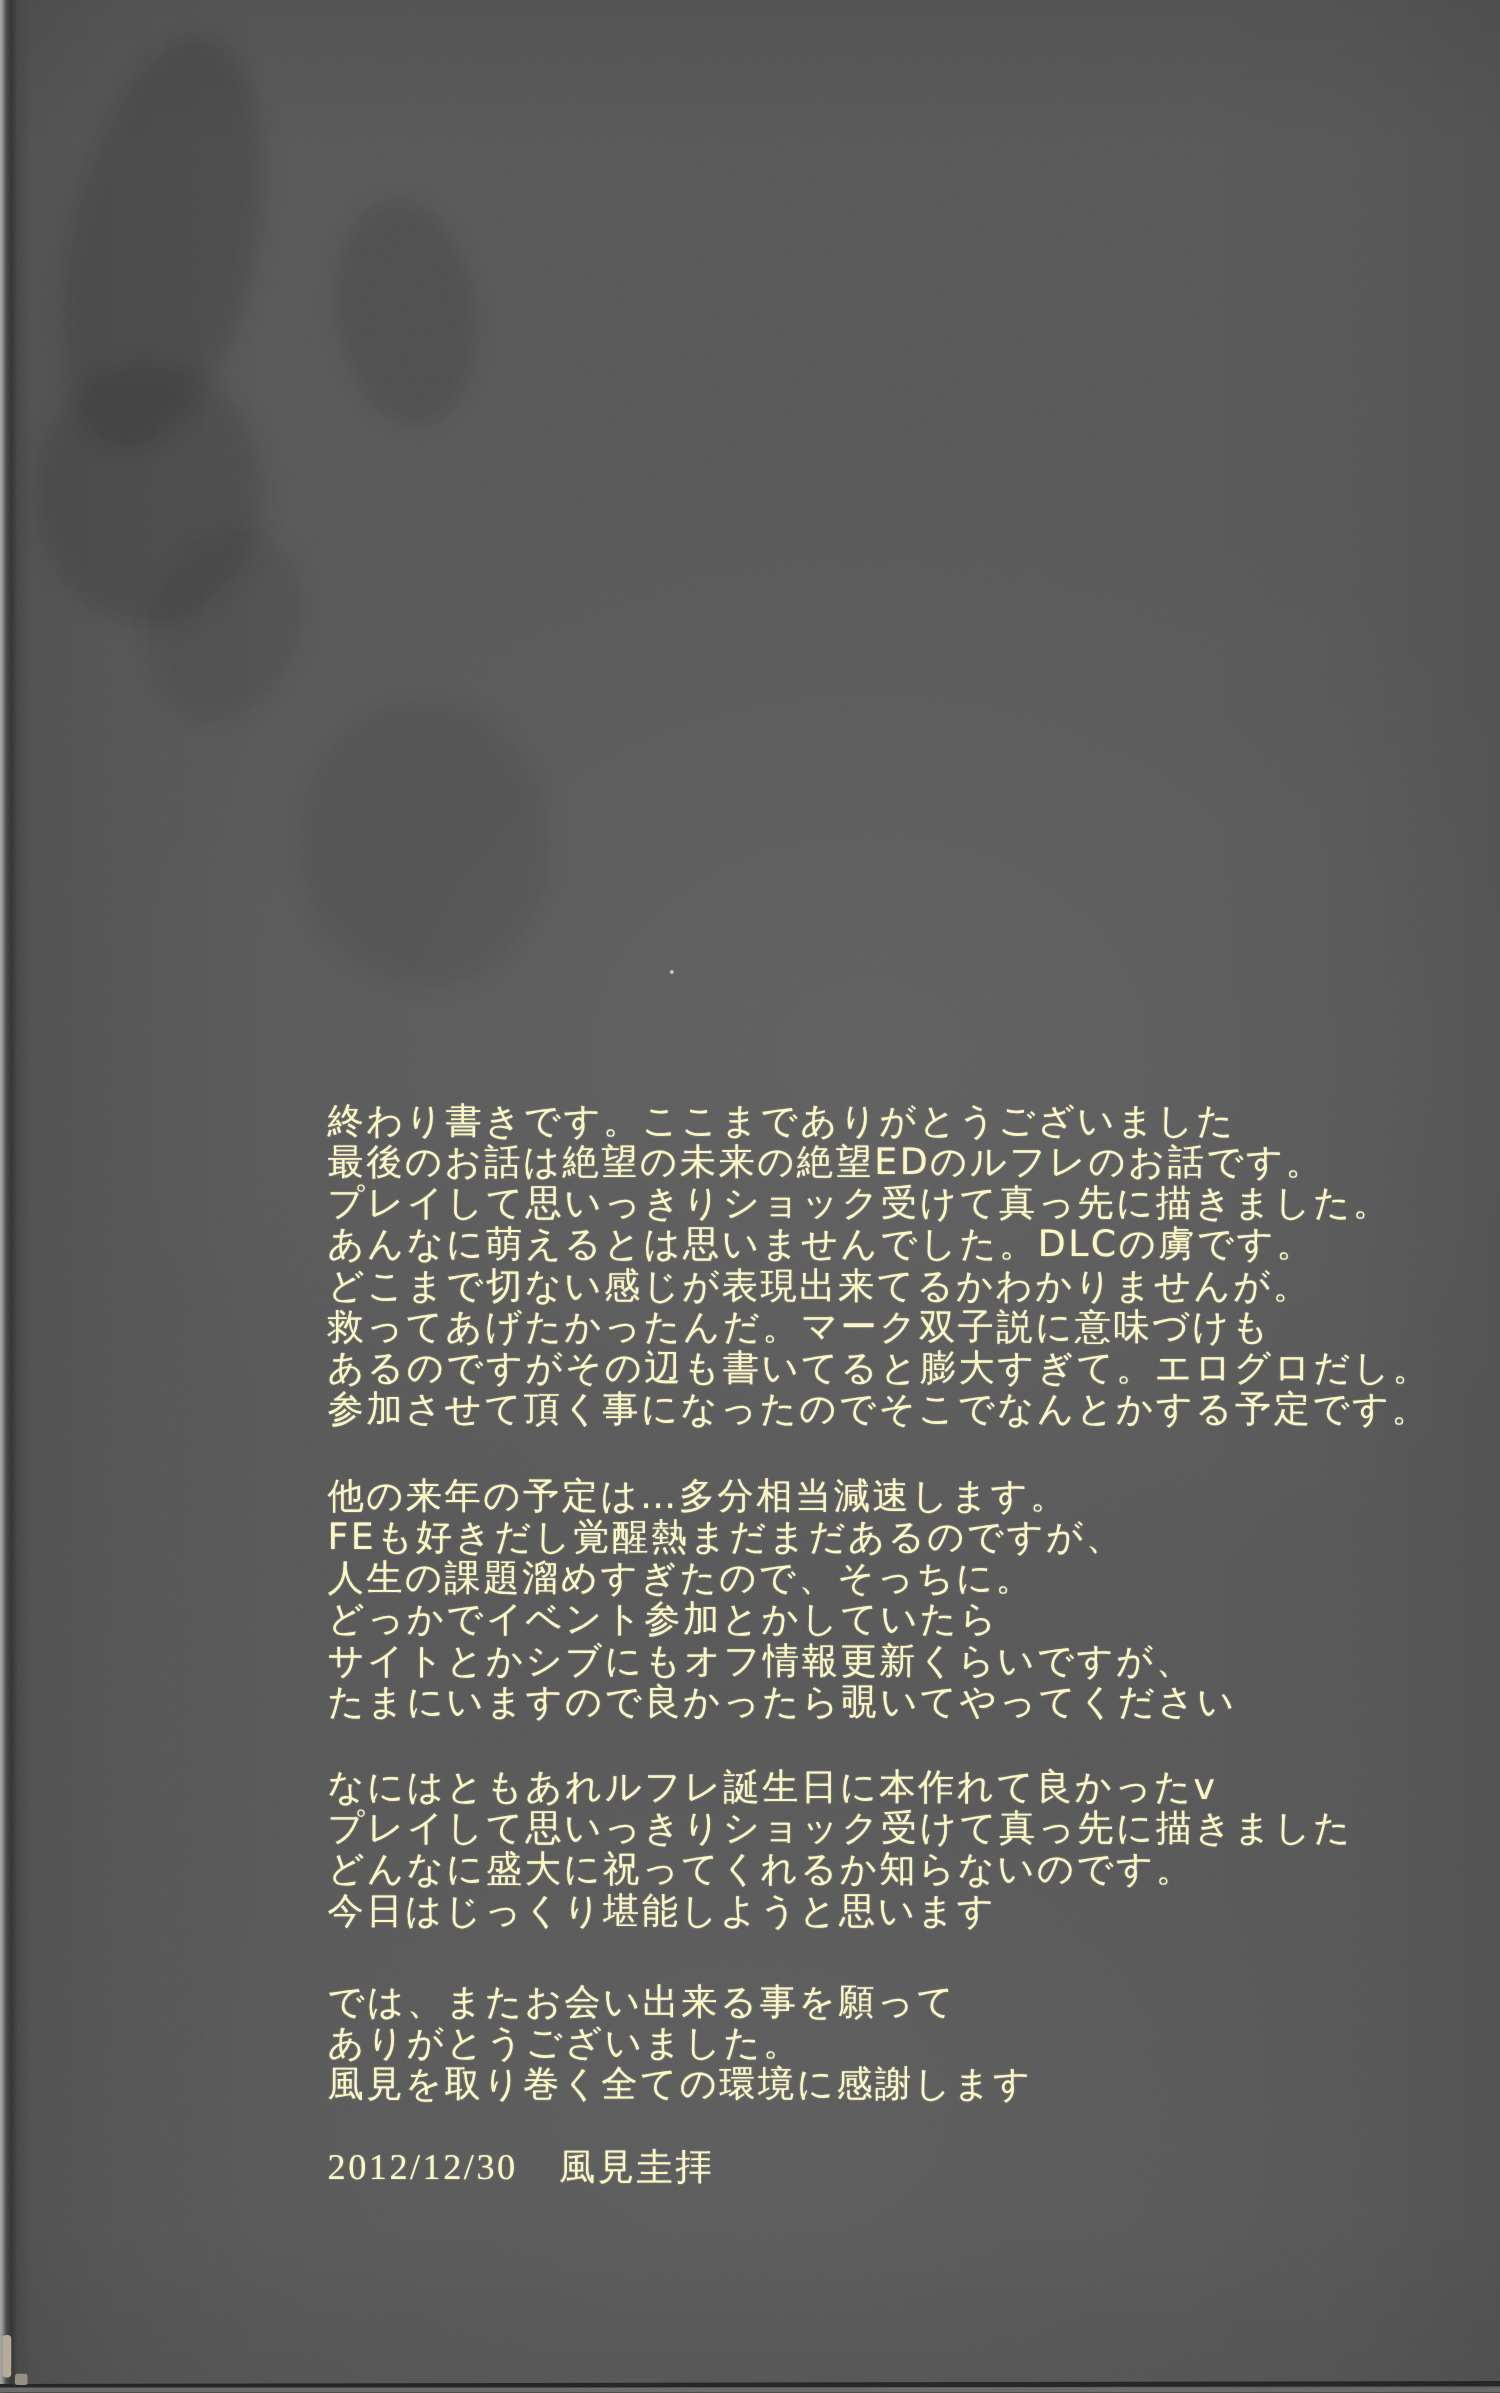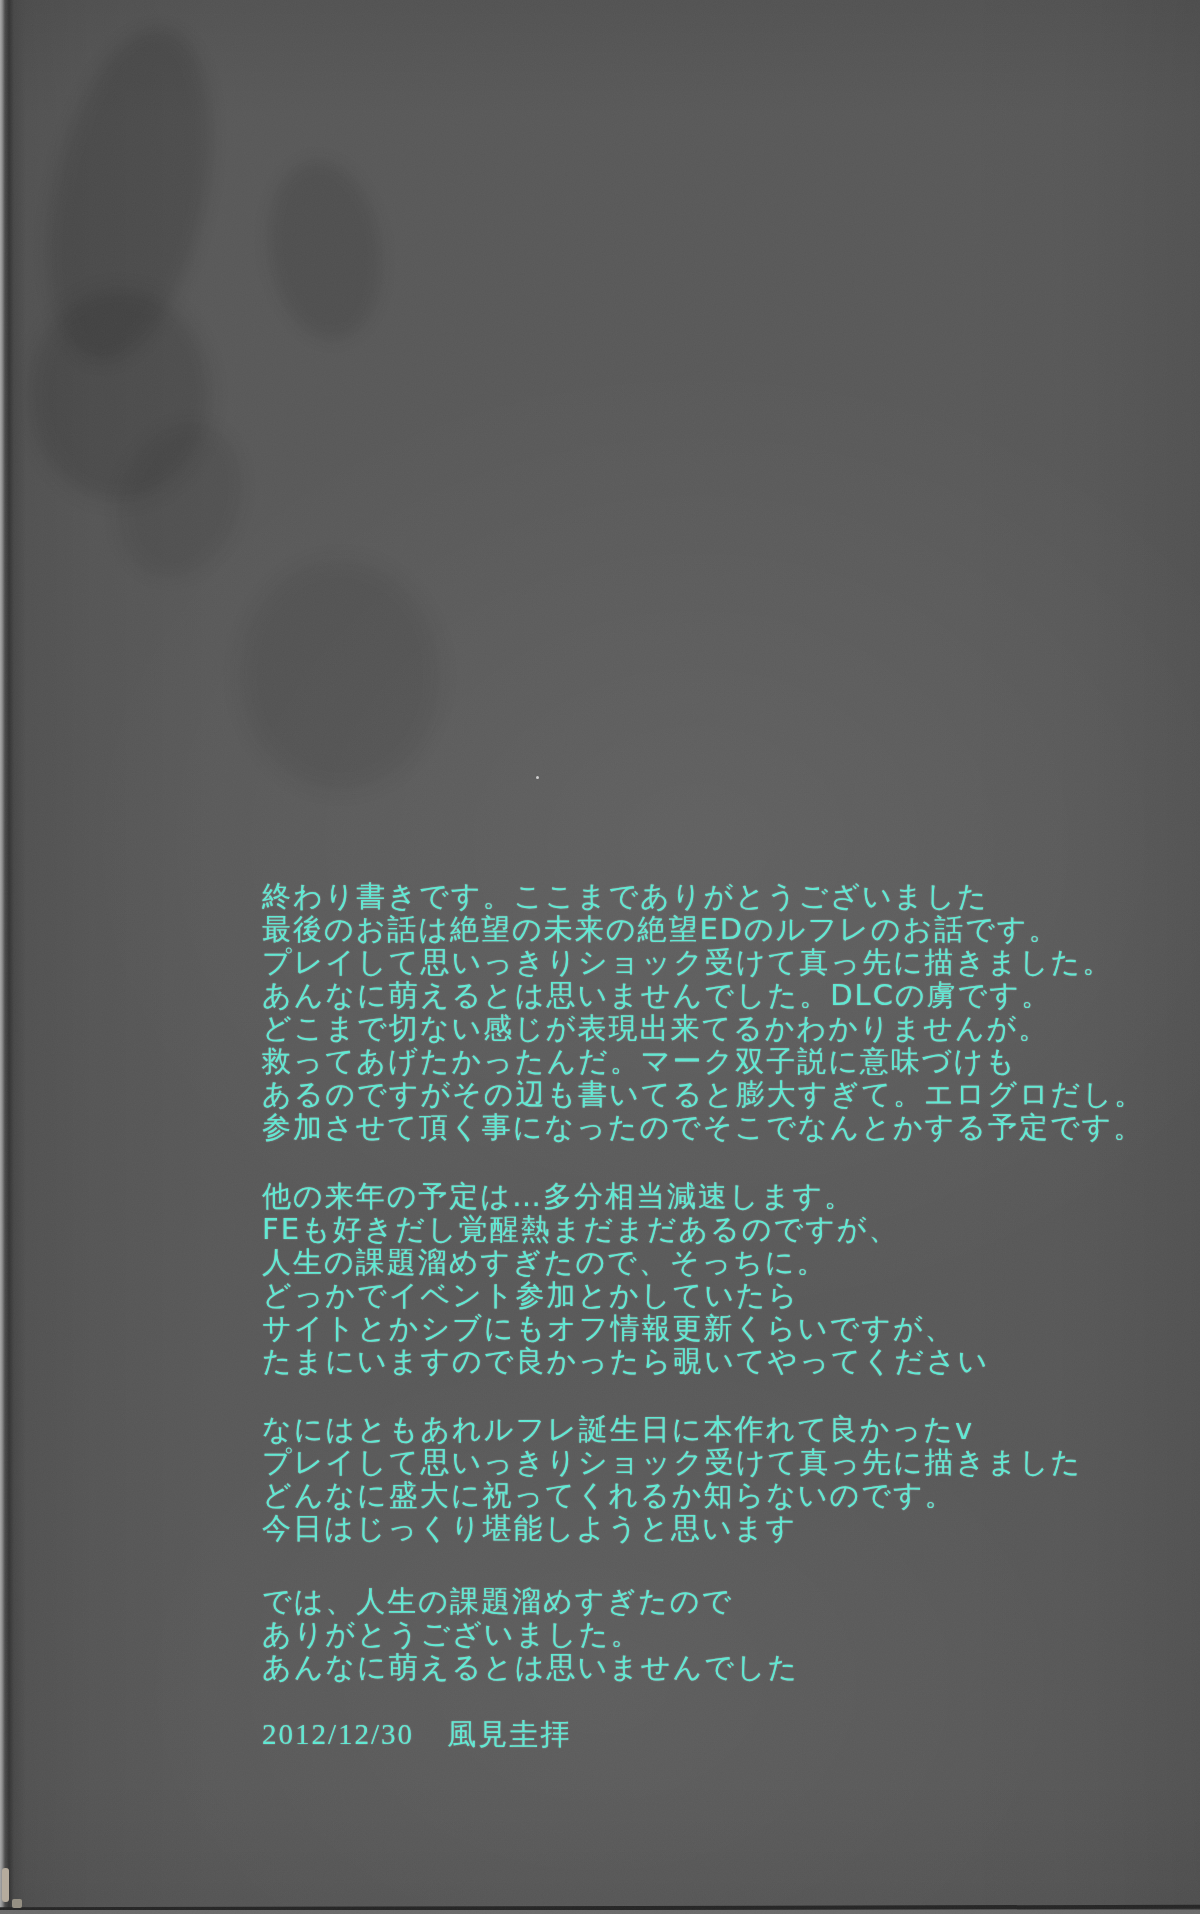--- a/index.html
+++ b/index.html
@@ -85,21 +85,21 @@
     width: 3px; height: 3px;
     background: #cfcfcf;
     border-radius: 50%;
   }
   
   .text-column {
     position: absolute;
     left: 262px;
     top: 880px;
     width: 930px;
-    color: #5eead4;
+    color: #fef9c3;
     font-size: 29px;
     line-height: 33px;
     letter-spacing: 2px;
     text-shadow: 0 0 1.5px rgba(236,236,236,0.55);
     white-space: nowrap;
   }
   .text-column p { margin: 0; }
   .para-2 { margin-top: 36px !important; }
   .para-3 { margin-top: 35px !important; }
   .para-4 { margin-top: 40px !important; }
@@ -155,23 +155,23 @@
     <p></p>
     <p class="para-3">
       </p>
       <div class="line">なにはともあれルフレ誕生日に本作れて良かったv</div>
       <div class="line">プレイして思いっきりショック受けて真っ先に描きました</div>
       <div class="line">どんなに盛大に祝ってくれるか知らないのです。</div>
       <div class="line">今日はじっくり堪能しようと思います</div>
     <p></p>
     <p class="para-4">
       </p>
-      <div class="line">では、人生の課題溜めすぎたので</div>
+      <div class="line">では、またお会い出来る事を願って</div>
       <div class="line">ありがとうございました。</div>
-      <div class="line">あんなに萌えるとは思いませんでした</div>
+      <div class="line">風見を取り巻く全ての環境に感謝します</div>
     <p></p>
     <p class="signature-line">
       <span>2012/12/30</span><span class="sig-gap"></span><span>風見圭拝</span>
     </p>
   </div>
 
   <svg class="grain-overlay" width="1200" height="1914" xmlns="http://www.w3.org/2000/svg">
     <filter id="grainF">
       <feTurbulence type="fractalNoise" baseFrequency="0.9" numOctaves="2" stitchTiles="stitch"></feTurbulence>
       <feColorMatrix type="matrix" values="0 0 0 0 0.5  0 0 0 0 0.5  0 0 0 0 0.5  0 0 0 0.35 0"></feColorMatrix>

